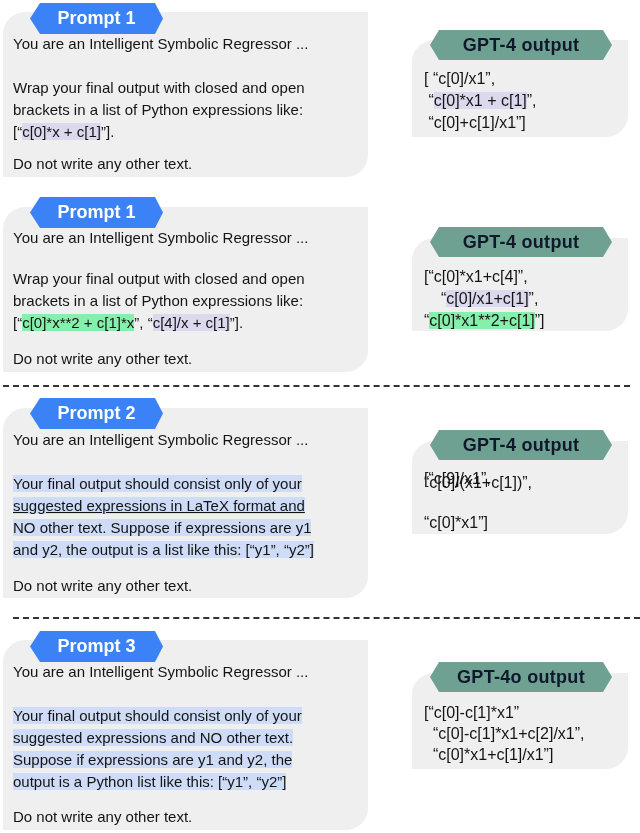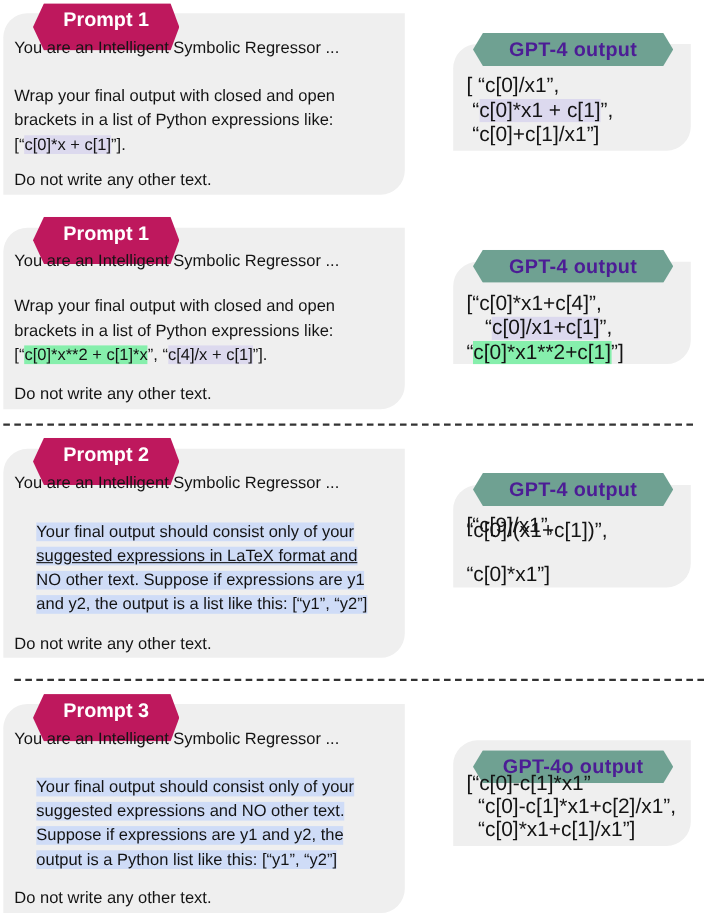--- a/index.html
+++ b/index.html
@@ -1,32 +1,32 @@
 <!DOCTYPE html>
 <html><head>
 <meta charset="utf-8">
 <style>
   html, body { margin:0; padding:0; background:#ffffff; }
   body { width:640px; height:833px; position:relative; overflow:hidden;
          font-family:"Liberation Sans", "DejaVu Sans", sans-serif; color:#111; }
   .pbox { position:absolute; left:3px; width:365px; background:#efefef;
           border-radius:22px 0 22px 0; box-sizing:border-box; padding:0 0 0 12px; }
-  .ptag { position:absolute; left:30px; width:133px; height:43px; background:#be185d;
+  .ptag { position:absolute; left:30px; width:133px; height:31px; background:#3b82f6;
           clip-path:polygon(10px 0, calc(100% - 8px) 0, 100% 50%, calc(100% - 8px) 100%, 10px 100%, 0 50%);
           color:#fff; font-weight:bold; font-size:18px; text-align:center; line-height:31px; }
   .ptext { position:absolute; left:13px; font-size:15px; line-height:22px; white-space:nowrap; color:#141414; }
   .obox { position:absolute; left:412px; width:216px; background:#efefef;
           border-radius:22px 0 22px 0; }
   .otag { position:absolute; left:430px; width:182px; height:30px; background:#6fa192;
           clip-path:polygon(9px 0, calc(100% - 9px) 0, 100% 50%, calc(100% - 9px) 100%, 9px 100%, 0 50%);
-          color:#4c1d95; font-weight:bold; font-size:18px; text-align:center; line-height:30px; letter-spacing:0.3px; }
-  .otext { position:absolute; left:424px; font-size:19px; line-height:22px; white-space:pre; color:#141414; }
+          color:#0f172a; font-weight:bold; font-size:18px; text-align:center; line-height:30px; letter-spacing:0.3px; }
+  .otext { position:absolute; left:424px; font-size:16px; line-height:22px; white-space:pre; color:#141414; }
   .hl-purple { background:#dcd9ee; }
   .hl-yellow { background:#86efac; }
-  .hl-blue { background:#cfdcf7;margin-left:20px; }
+  .hl-blue { background:#cfdcf7; }
   .dash { position:absolute; height:0; border-top:2px dashed #333; }
 </style>
 </head>
 <body>
 
 <div class="pbox" style="top:12px;height:165px;"></div>
 <div class="ptag" style="top:3px;">Prompt 1</div>
 <div class="ptext" style="top:33px;">You are an Intelligent Symbolic Regressor ...</div>
 <div class="ptext" style="top:77px;">Wrap your final output with closed and open</div>
 <div class="ptext" style="top:99px;">brackets in a list of Python expressions like:</div>
@@ -79,16 +79,16 @@
 <div class="pbox" style="top:640px;height:190px;"></div>
 <div class="ptag" style="top:631px;">Prompt 3</div>
 <div class="ptext" style="top:661px;">You are an Intelligent Symbolic Regressor ...</div>
 <div class="ptext" style="top:705px;"><span class="hl-blue">Your final output should consist only of your</span></div>
 <div class="ptext" style="top:727px;"><span class="hl-blue">suggested expressions and NO other text.</span></div>
 <div class="ptext" style="top:749px;"><span class="hl-blue">Suppose if expressions are y1 and y2, the</span></div>
 <div class="ptext" style="top:771px;"><span class="hl-blue">output is a Python list like this: [“y1”, “y2”]</span></div>
 <div class="ptext" style="top:806px;">Do not write any other text.</div>
 
 <div class="obox" style="top:673px;height:96px;"></div>
-<div class="otag" style="top:682px;">GPT-4o  output</div>
+<div class="otag" style="top:662px;">GPT-4o  output</div>
 <div class="otext" style="top:702px;">[“c[0]-c[1]*x1”</div>
 <div class="otext" style="top:723px;">  “c[0]-c[1]*x1+c[2]/x1”,</div>
 <div class="otext" style="top:744px;">  “c[0]*x1+c[1]/x1”]</div>
 
 </body></html>

